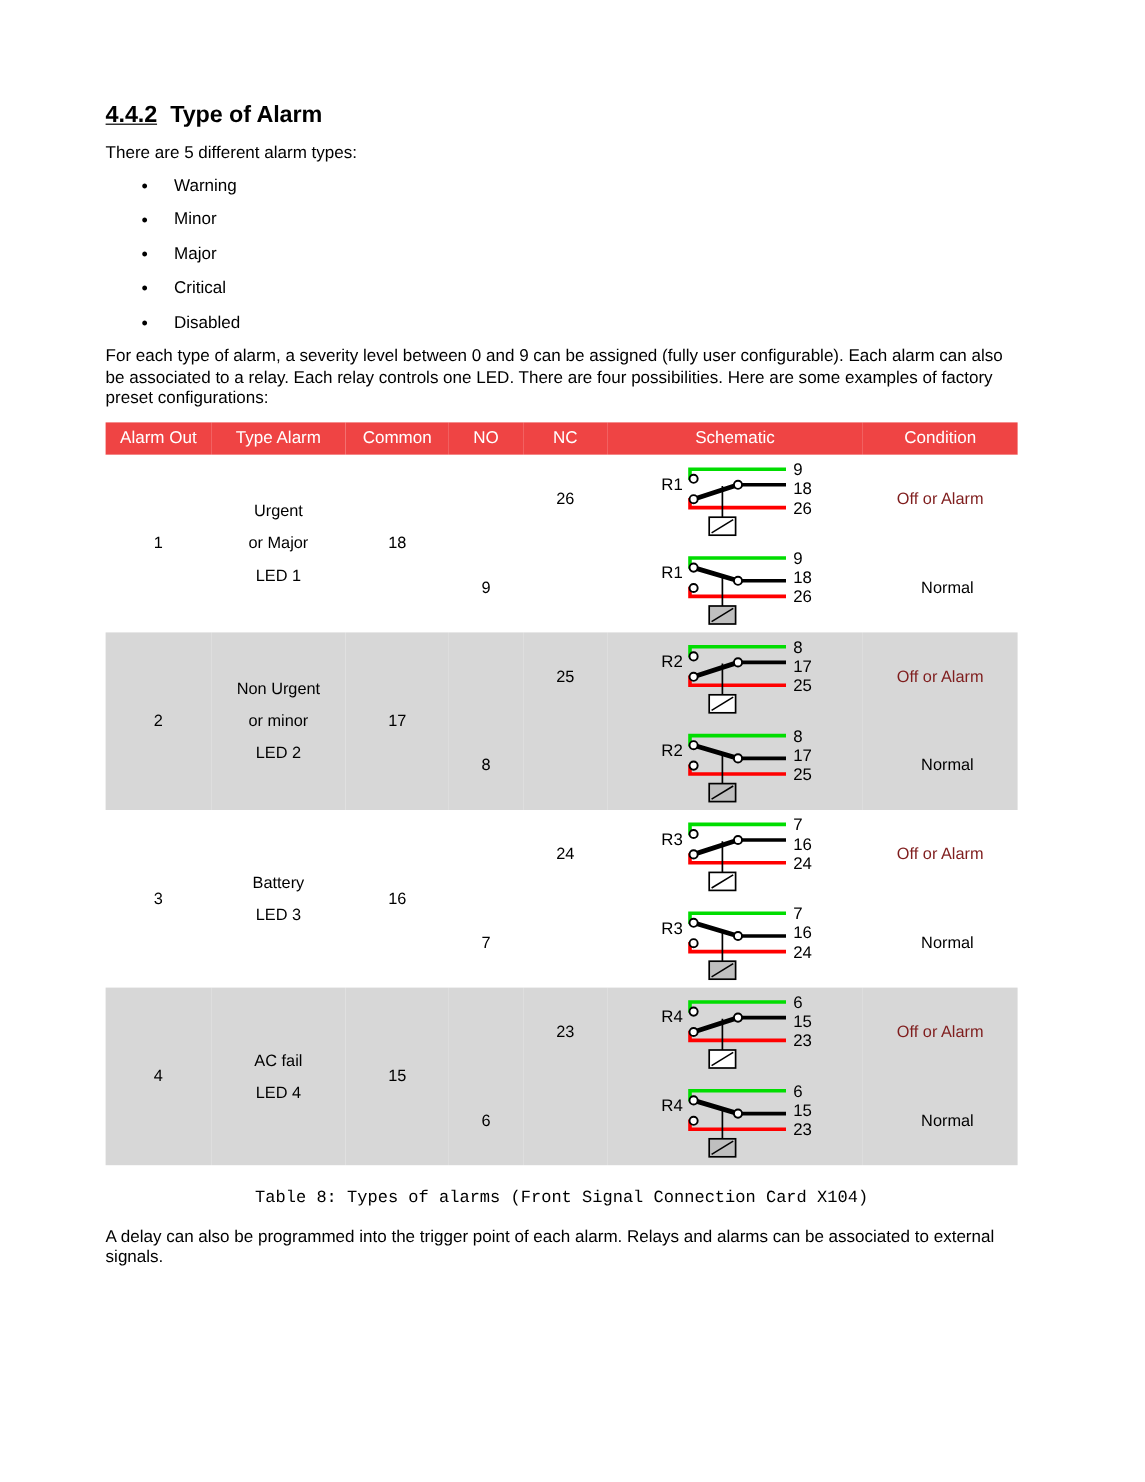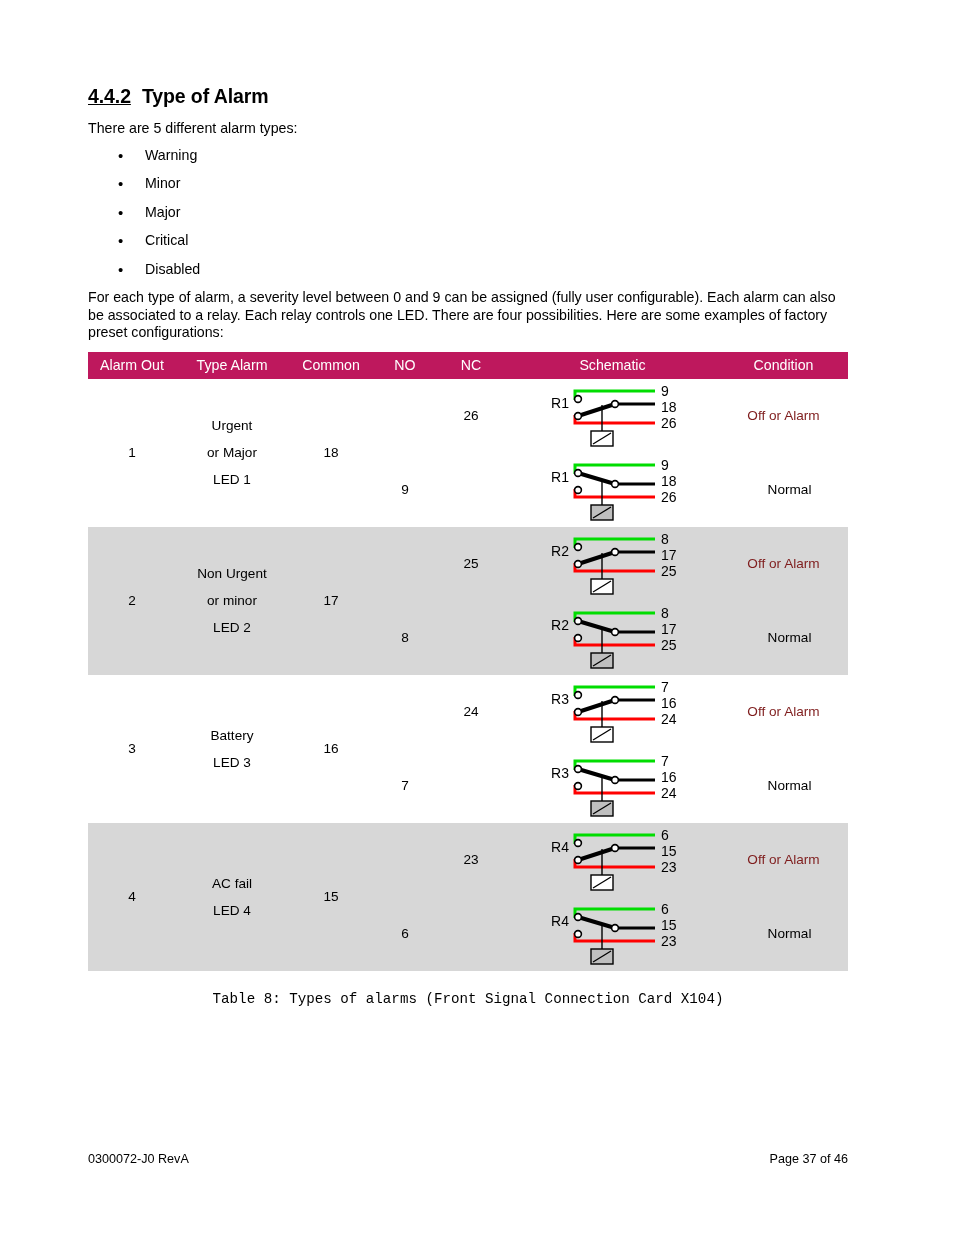--- a/index.html
+++ b/index.html
@@ -73,21 +73,21 @@
   }
 
   
   .alarm-table {
     width: 760px;
     border-collapse: collapse;
     table-layout: fixed;
     margin-top: 2px;
   }
   .alarm-table thead th {
-    background: #be185d;
+    background: #ef4444;
     color: #ffffff;
     font-size: 14.2px;
     font-weight: normal;
     height: 27px;
     line-height: 27px;
     padding: 0;
     text-align: center;
     vertical-align: middle;
   }
   .alarm-table tbody td {
@@ -582,19 +582,16 @@
       <div class="half half-bottom">
         <span class="cond-normal">Normal</span>
       </div>
     </td>
           </tr>
         </tbody>
     </table>
 
     <p class="caption">Table 8: Types of alarms (Front Signal Connection Card X104)</p>
 
+    <p class="para">A delay can also be programmed into the trigger point of each alarm. Relays and alarms can be associated to external signals.</p>
   </div>
 
-  <div class="footer">
-    <span>0300072-J0 RevA</span>
-    <span>Page 37 of 46</span>
-  </div>
 </div>
 
 </body></html>

